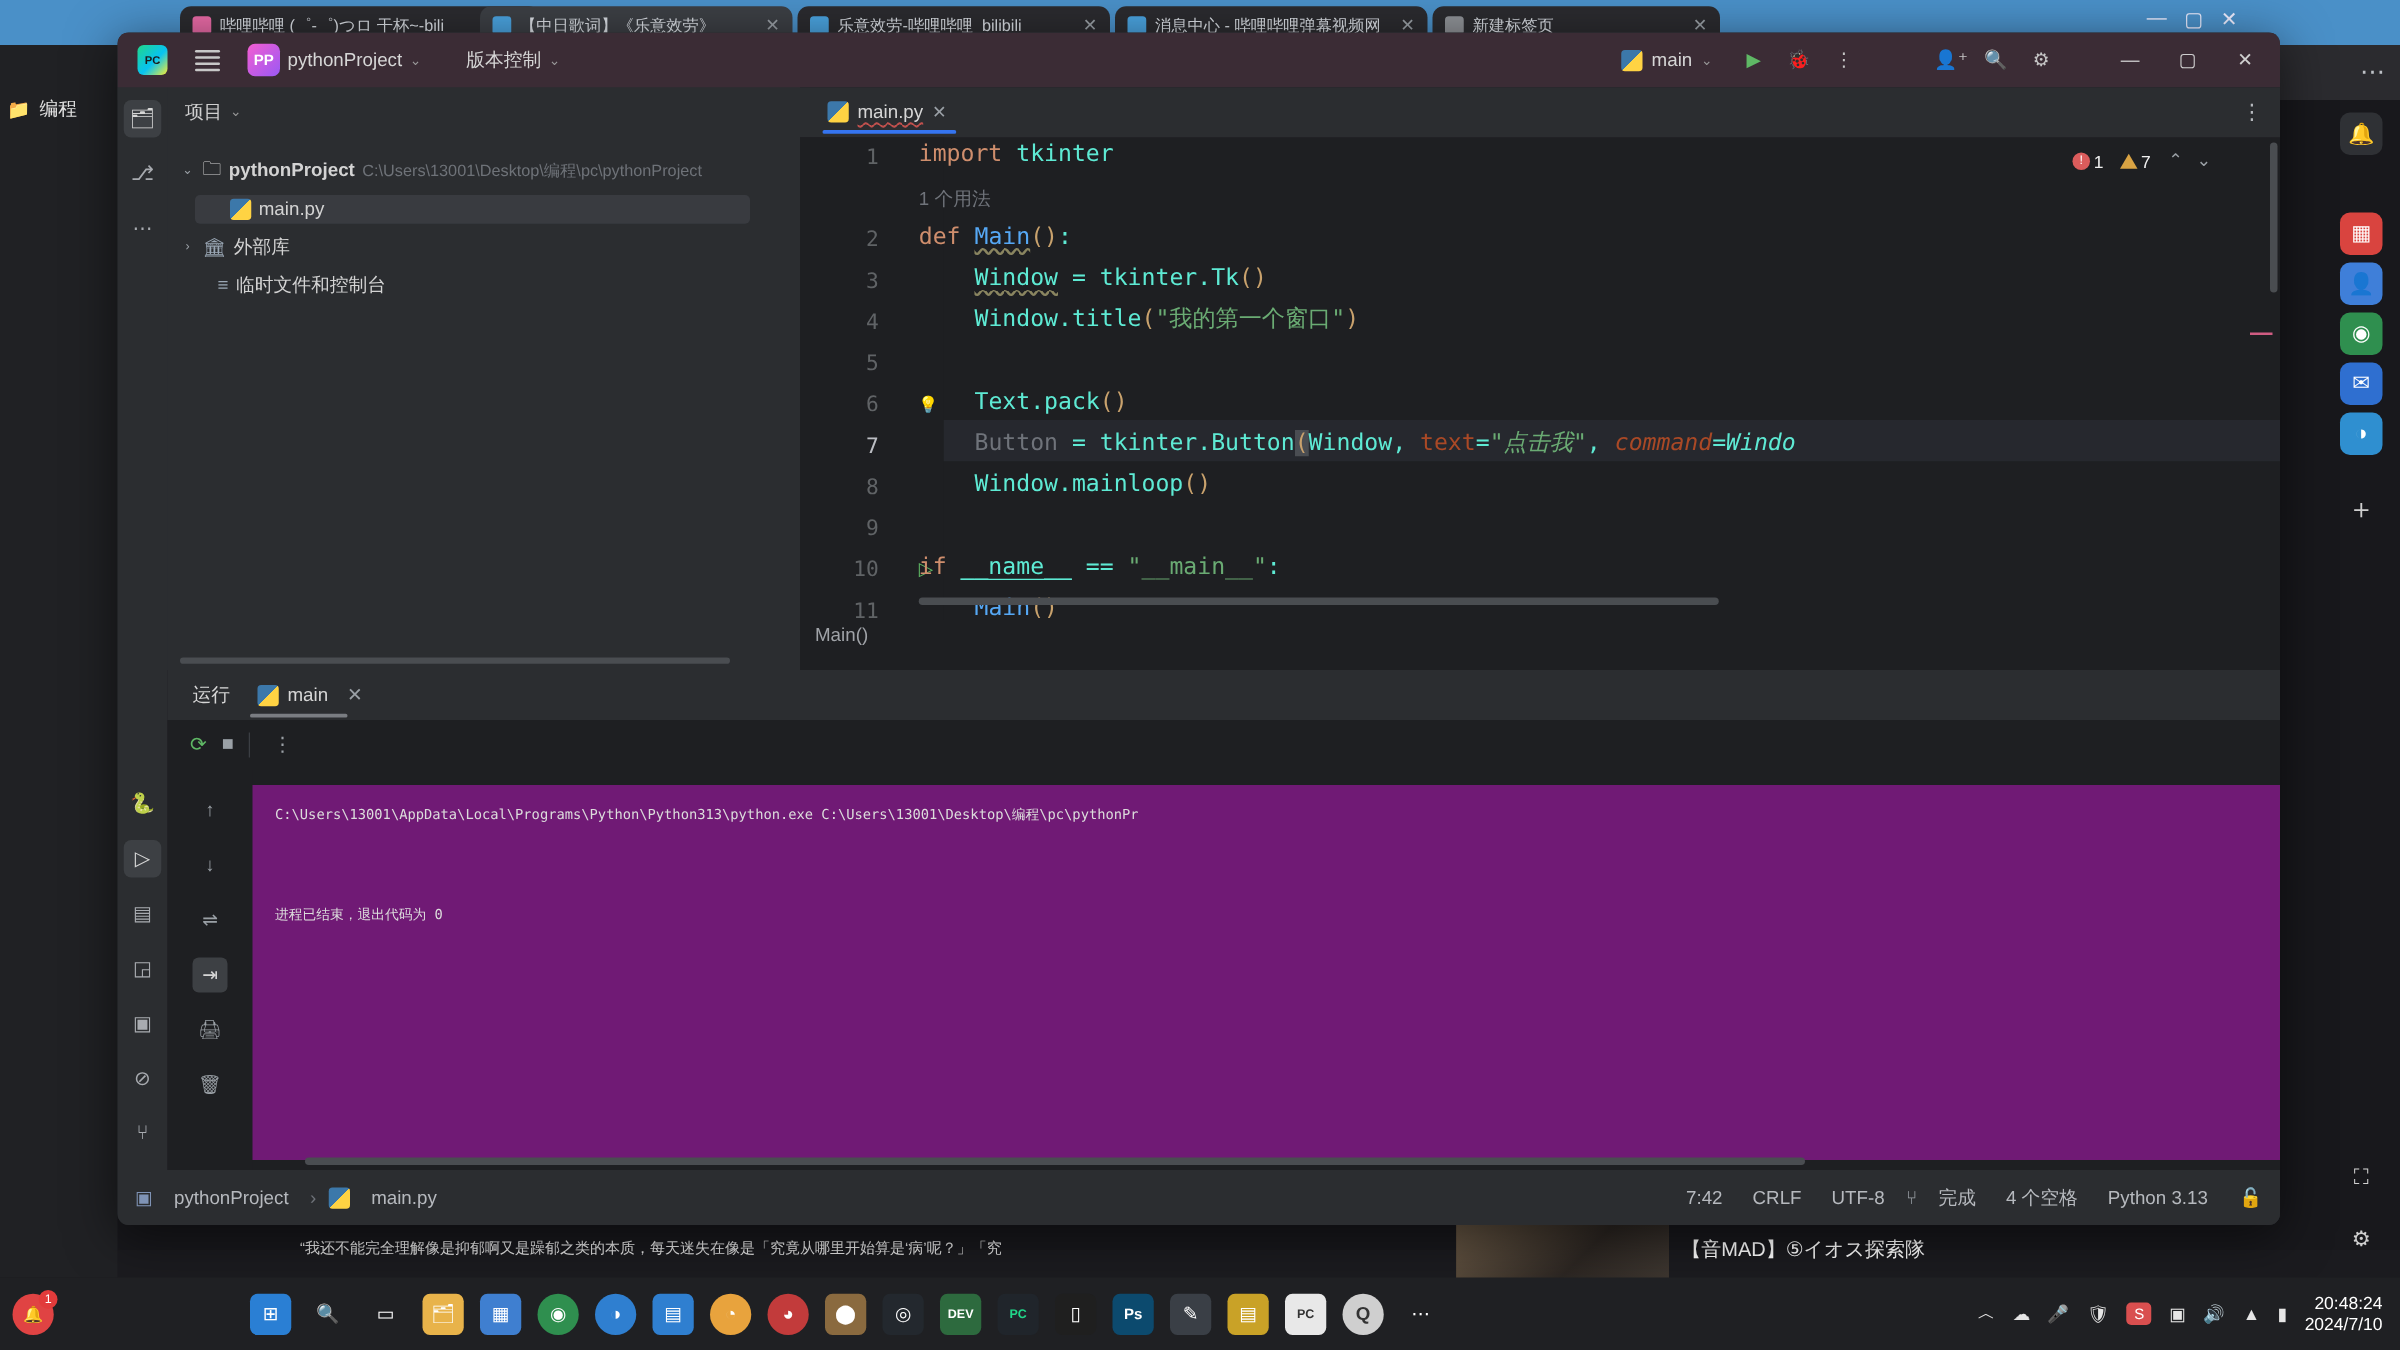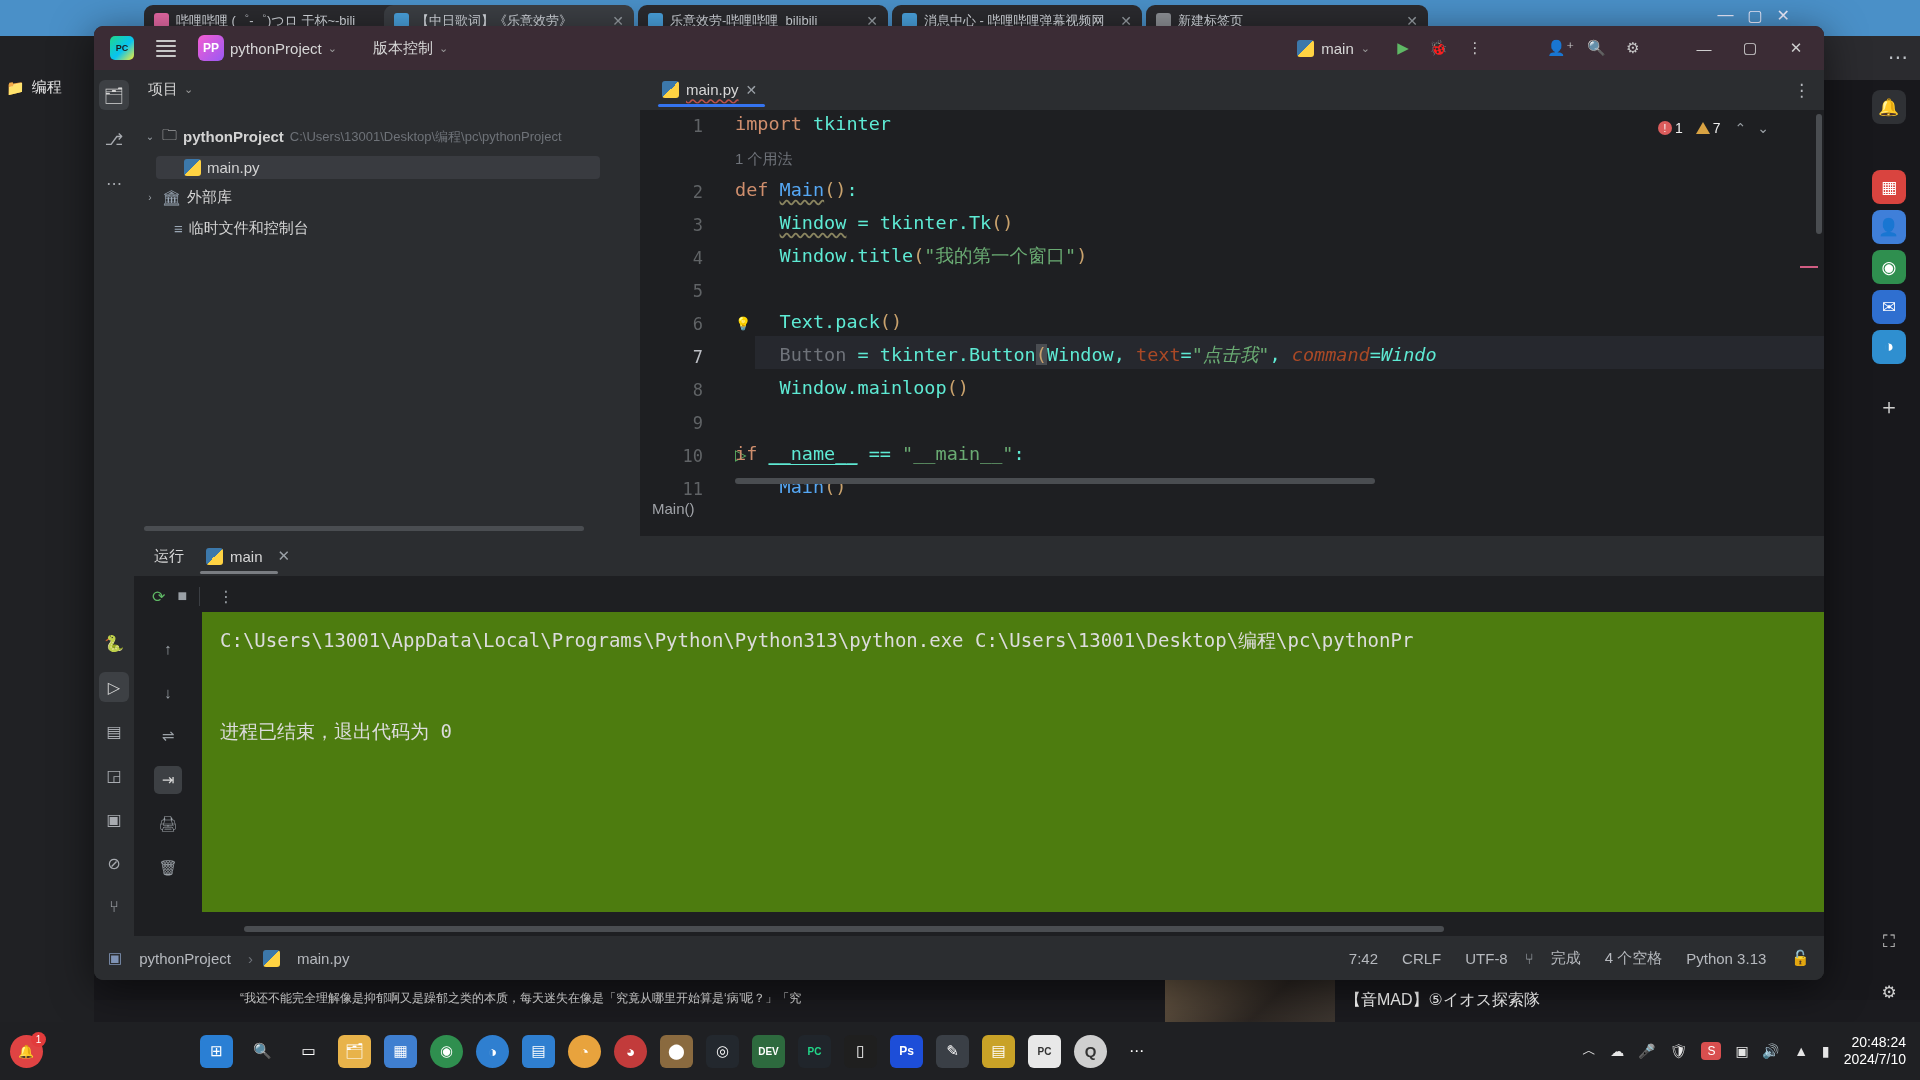--- a/index.html
+++ b/index.html
@@ -152,22 +152,22 @@
   #run-tabbar { height:40px; background:#2b2d30; display:flex; align-items:center; padding-left:20px; gap:16px;}
   .rtab { color:#d6d6d6; font-size:15px; display:flex; align-items:center; gap:7px;
      padding:9px 6px; position:relative;}
   .rtab.active::after{content:'';position:absolute;left:0;right:18px;bottom:0;height:3px;background:#7a7d82;border-radius:2px;}
   #run-toolbar { position:absolute; left:0; top:40px; width:1690px; height:40px; background:#1e1f22;
       display:flex; align-items:center; gap:12px; padding-left:18px;}
   #run-sidebar { position:absolute; left:0; top:80px; width:68px; height:320px; background:#1e1f22;
       display:flex; flex-direction:column; align-items:center; gap:16px; padding-top:18px;}
   .rs-ico { color:#9aa0a6; font-size:15px; width:28px;height:28px;display:flex;align-items:center;justify-content:center;border-radius:5px;}
   .rs-ico.sel { background:#3d4044; color:#d6d6d6; }
-  #console { position:absolute; left:68px; top:76px; width:1622px; height:300px; background:#4d7c0f;
-     color:#dcdcdc; font-family:"DejaVu Sans Mono","Liberation Mono",monospace; font-size:19px;
+  #console { position:absolute; left:68px; top:92px; width:1622px; height:300px; background:#701a75;
+     color:#dcdcdc; font-family:"DejaVu Sans Mono","Liberation Mono",monospace; font-size:11px;
      padding:16px 0 0 18px; white-space:pre; overflow:hidden; }
   #console .l2 { margin-top:65px; display:block; }
   #run-hscroll { position:absolute; left:110px; top:390px; width:1200px; height:6px; background:#4a4d51; border-radius:3px;}
 
   
   #ide-status { left:0; top:910px; width:1730px; height:44px; background:#2b2d30;
      display:flex; align-items:center; padding:0 14px; gap:10px; color:#b6b9be; font-size:15px;}
   .st-spacer { flex:1; }
   .st-item { padding:3px 7px; white-space:nowrap; }
   .crumb-sep { color:#6f737a; }
@@ -206,21 +206,21 @@
     <div class="btab" style="left:638px;width:250px;">
       <span class="favicon" style="background:#4aa3df;"></span>
       <span class="tlabel">乐意效劳-哔哩哔哩_bilibili</span>
       <span class="tclose">✕</span>
     </div>
     <div class="btab" style="left:892px;width:250px;">
       <span class="favicon" style="background:#4aa3df;"></span>
       <span class="tlabel">消息中心 - 哔哩哔哩弹幕视频网</span>
       <span class="tclose">✕</span>
     </div>
-    <div class="btab" style="left:1146px;width:282px;">
+    <div class="btab" style="left:1146px;width:230px;">
       <span class="favicon" style="background:#8e9196;"></span>
       <span class="tlabel">新建标签页</span>
       <span class="tclose">✕</span>
     </div>
     <div class="abs" style="right:130px;top:6px;display:flex;gap:14px;color:#eef;font-size:16px;">
       <span>—</span>
       <span>▢</span>
       <span>✕</span>
     </div>
   </div>
@@ -493,21 +493,21 @@
     <div class="ti" style="background:#2f8f4f;border-radius:50%;">◉</div>
     <div class="ti" style="background:#2f7fd0;border-radius:50%;">◑</div>
     <div class="ti" style="background:#2f7fd0;">▤</div>
     <div class="ti" style="background:#e8a33d;border-radius:50%;">◔</div>
     <div class="ti" style="background:#c23b3b;border-radius:50%;">◕</div>
     <div class="ti" style="background:#8a6a3f;">⬤</div>
     <div class="ti" style="background:#23282e;">◎</div>
     <div class="ti" style="background:#2d6a3e;font-size:10px;font-weight:bold;">DEV</div>
     <div class="ti" style="background:#20252b;font-size:10px;font-weight:bold;color:#21d789;">PC</div>
     <div class="ti" style="background:#1f1f1f;">▯</div>
-    <div class="ti" style="background:#1d4ed8;font-size:12px;font-weight:bold;">Ps</div>
+    <div class="ti" style="background:#0c4a6e;font-size:12px;font-weight:bold;">Ps</div>
     <div class="ti" style="background:#3a3f46;">✎</div>
     <div class="ti" style="background:#c9a227;">▤</div>
     <div class="ti" style="background:#e8e8e8;color:#333;font-size:10px;font-weight:bold;">PC</div>
     <div class="ti" style="background:#cfcfcf;color:#333;border-radius:50%;font-weight:bold;">Q</div>
     <div class="ti">⋯</div>
   </div>
 
   <div id="tray">
     <span>︿</span>
     <span>☁</span>

